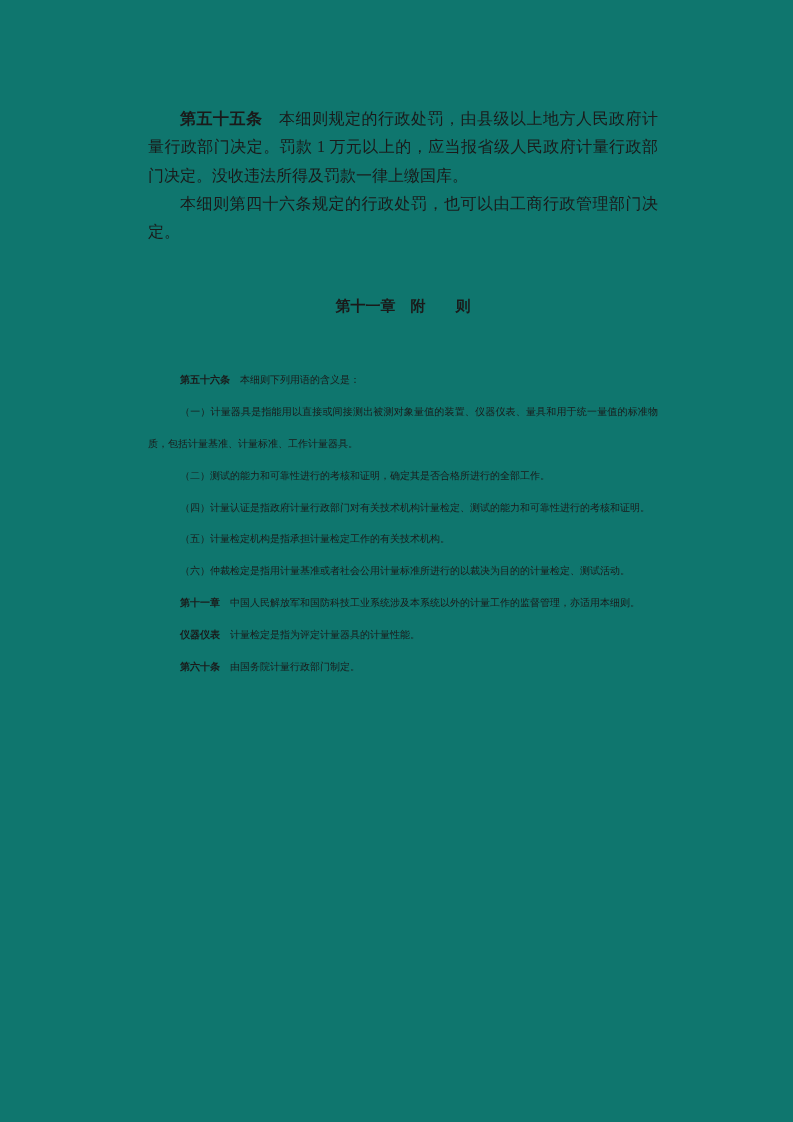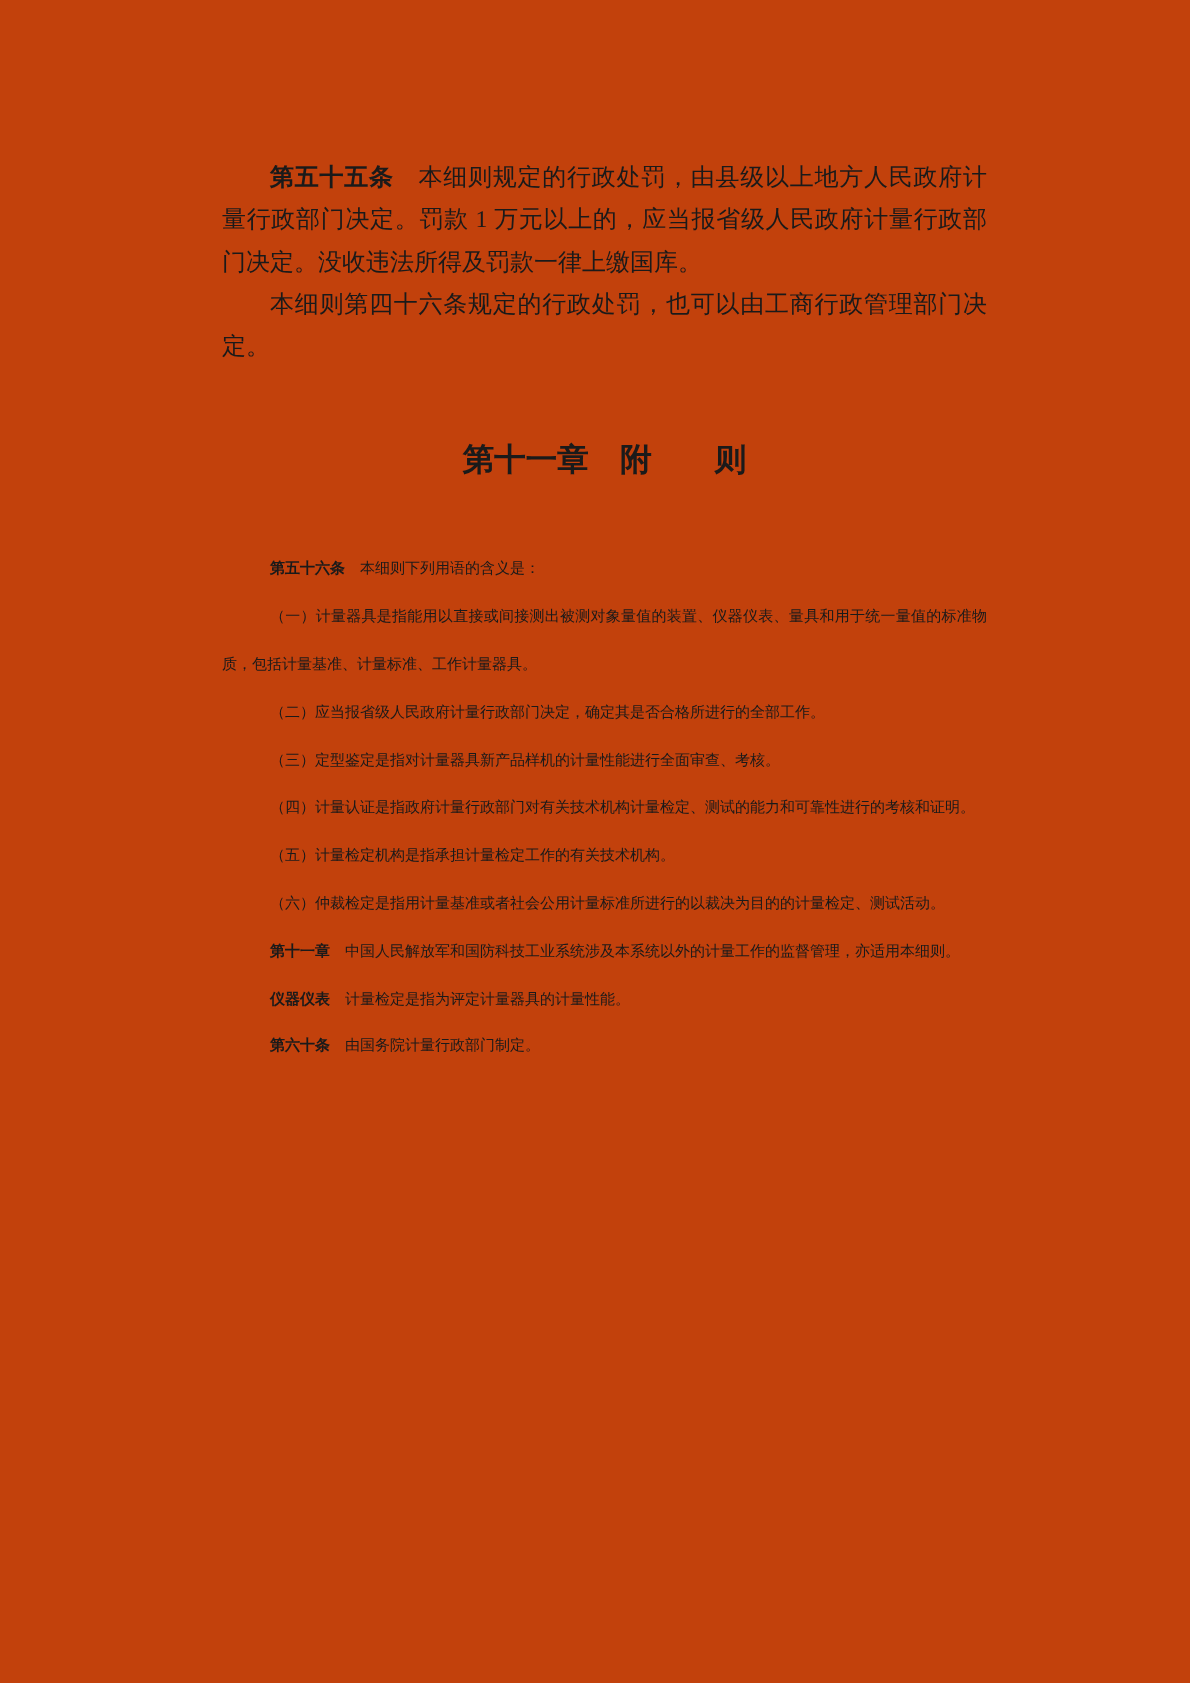--- a/index.html
+++ b/index.html
@@ -4,21 +4,21 @@
 <style>
   html, body {
     margin: 0;
     padding: 0;
     background: #ffffff;
   }
   .page {
     position: relative;
     width: 793px;
     height: 1122px;
-    background: #c2410c;
+    background: #0f766e;
     overflow: hidden;
     font-family: "Liberation Serif", "DejaVu Serif", serif;
     color: #1a1a1a;
     box-sizing: border-box;
   }
   .content {
     box-sizing: border-box;
     width: 100%;
     height: 100%;
     padding: 105px 135px 0 148px;
@@ -37,21 +37,21 @@
     line-height: 31.8px;
     text-align: justify;
     text-indent: 32px;
     word-break: break-all;
   }
   .lead {
     font-weight: bold;
   }
   .chapter {
     margin: 44px 0 41px 0;
-    font-size: 21px;
+    font-size: 15px;
     line-height: 33px;
     font-weight: bold;
     text-align: center;
     text-indent: 0;
     letter-spacing: 0;
   }
 </style>
 </head>
 <body>
 
@@ -61,22 +61,21 @@
     <section class="sec-a">
       <p><b class="lead">第五十五条</b><span>　本细则规定的行政处罚，由县级以上地方人民政府计量行政部门决定。罚款 1 万元以上的，应当报省级人民政府计量行政部门决定。没收违法所得及罚款一律上缴国库。</span></p>
       <p><span>本细则第四十六条规定的行政处罚，也可以由工商行政管理部门决定。</span></p>
     </section>
 
     <h2 class="chapter">第十一章　附　　则</h2>
 
     <section class="sec-b">
       <p><b class="lead">第五十六条</b><span>　本细则下列用语的含义是：</span></p>
       <p><span>（一）计量器具是指能用以直接或间接测出被测对象量值的装置、仪器仪表、量具和用于统一量值的标准物质，包括计量基准、计量标准、工作计量器具。</span></p>
-      <p><span>（二）应当报省级人民政府计量行政部门决定，确定其是否合格所进行的全部工作。</span></p>
-      <p><span>（三）定型鉴定是指对计量器具新产品样机的计量性能进行全面审查、考核。</span></p>
+      <p><span>（二）测试的能力和可靠性进行的考核和证明，确定其是否合格所进行的全部工作。</span></p>
       <p><span>（四）计量认证是指政府计量行政部门对有关技术机构计量检定、测试的能力和可靠性进行的考核和证明。</span></p>
       <p><span>（五）计量检定机构是指承担计量检定工作的有关技术机构。</span></p>
       <p><span>（六）仲裁检定是指用计量基准或者社会公用计量标准所进行的以裁决为目的的计量检定、测试活动。</span></p>
       <p><b class="lead">第十一章</b><span>　中国人民解放军和国防科技工业系统涉及本系统以外的计量工作的监督管理，亦适用本细则。</span></p>
       <p><b class="lead">仪器仪表</b><span>　计量检定是指为评定计量器具的计量性能。</span></p>
       <p><b class="lead">第六十条</b><span>　由国务院计量行政部门制定。</span></p>
     </section>
 
   </div>
 </div>

